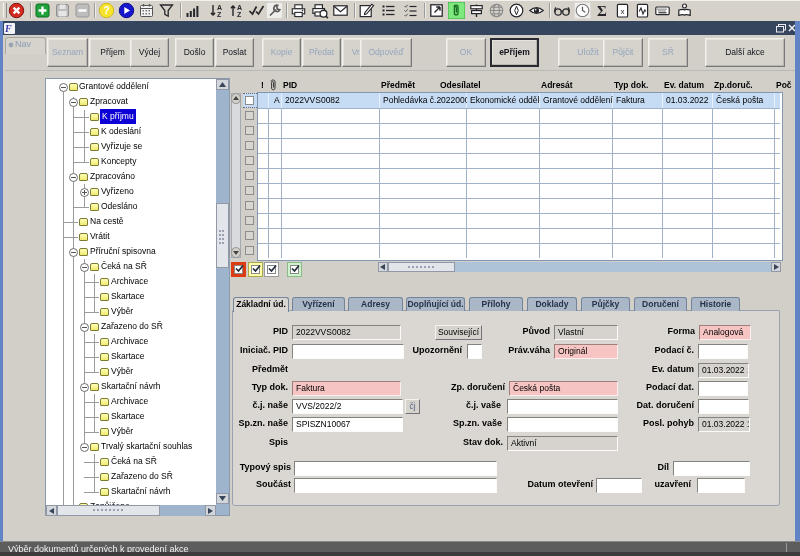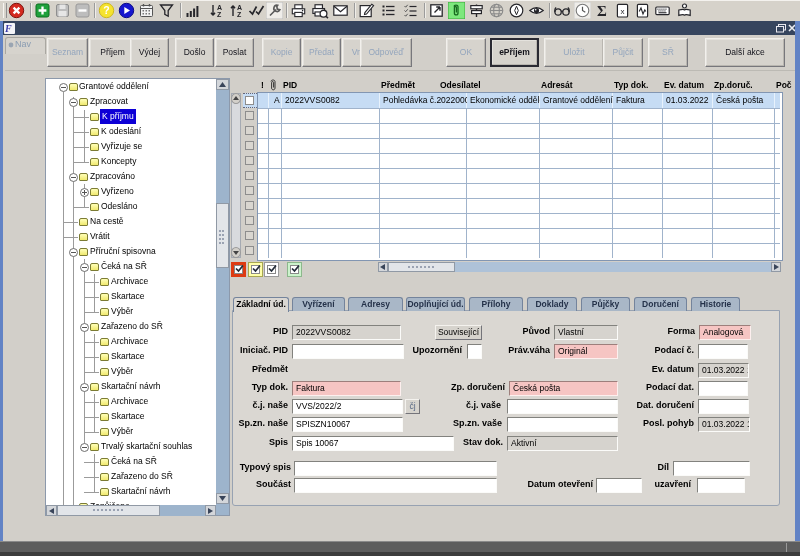--- a/index.html
+++ b/index.html
@@ -246,21 +246,21 @@
 <div class="tbtn" style="left:89px;width:47px">Příjem</div>
 <div class="tbtn" style="left:130px;width:39px">Výdej</div>
 <div class="tbtn" style="left:175px;width:39px">Došlo</div>
 <div class="tbtn" style="left:215px;width:39px">Poslat</div>
 <div class="tbtn dis" style="left:262px;width:39px">Kopie</div>
 <div class="tbtn dis" style="left:302px;width:39px">Předat</div>
 <div class="tbtn dis" style="left:342px;width:39px">Vrátit</div>
 <div class="tbtn dis" style="left:360px;width:52px">Odpověď</div>
 <div class="tbtn dis" style="left:446px;width:40px">OK</div>
 <div class="tbtn" style="left:490px;width:49px;border:2px solid #2a2a33;line-height:25px;font-weight:bold">ePříjem</div>
-<div class="tbtn dis" style="left:544px;width:60px">Uložit</div>
+<div class="tbtn dis" style="left:558px;width:60px">Uložit</div>
 <div class="tbtn dis" style="left:603px;width:40px">Půjčit</div>
 <div class="tbtn dis" style="left:648px;width:40px">SŘ</div>
 <div class="tbtn" style="left:705px;width:80px">Další akce</div>
 </div>
 <div class="abs" style="left:5px;top:70px;width:790px;height:1px;background:#bcbab4"></div>
 
 <div class="abs" style="left:5px;top:37px;width:39px;height:16px;background:#d6d3cd;border:1px solid #a9a7a1;border-bottom:none;border-radius:3px 3px 0 0"></div>
 <div class="abs" style="left:15px;top:39px;font:9px 'Liberation Sans',sans-serif;color:#8a9cb2">Nav</div>
 <svg class="abs" style="left:8px;top:42px" width="6" height="6" viewBox="0 0 6 6">
       <circle cx="3" cy="3" r="2.4" fill="#9aa5b2"></circle>
@@ -538,25 +538,25 @@
 <div class="inp gy" style="left:698px;top:363px;width:51px">01.03.2022 1</div>
 <div class="inp pk" style="left:292px;top:381px;width:109px">Faktura</div>
 <div class="inp pk" style="left:509px;top:381px;width:109px">Česká pošta</div>
 <div class="inp" style="left:698px;top:381px;width:50px"></div>
 <div class="inp" style="left:292px;top:399px;width:111px">VVS/2022/2</div>
 <div class="inp" style="left:507px;top:399px;width:111px"></div>
 <div class="inp" style="left:698px;top:399px;width:51px"></div>
 <div class="inp" style="left:292px;top:417px;width:111px">SPISZN10067</div>
 <div class="inp" style="left:507px;top:417px;width:111px"></div>
 <div class="inp gy" style="left:698px;top:417px;width:52px">01.03.2022 1</div>
-<div class="inp" style="left:292px;top:436px;width:162px">Spis 10067</div>
 <div class="inp gy" style="left:507px;top:436px;width:111px">Aktivní</div>
 <div class="inp" style="left:294px;top:461px;width:203px"></div>
 <div class="inp" style="left:673px;top:461px;width:77px"></div>
 <div class="inp" style="left:294px;top:478px;width:203px"></div>
 <div class="inp" style="left:596px;top:478px;width:46px"></div>
 <div class="inp" style="left:697px;top:478px;width:48px"></div>
 <div class="pbtn" style="left:435px;top:325px;width:47px;height:15px;line-height:13px">Související</div>
 <div class="pbtn" style="left:405px;top:399px;width:15px;height:15px;line-height:13px;color:#5a6a85">čj</div>
 
 <div class="abs" style="left:0;top:541px;width:800px;height:15px;background:#5d5d5d;border-top:1px solid #8a8a8a"></div>
+<div class="abs" style="left:8px;top:542px;font:9px 'Liberation Sans',sans-serif;color:#f2f2f2;line-height:14px;white-space:nowrap">Výběr dokumentů určených k provedení akce</div>
 <div class="abs" style="left:786px;top:543px;width:1px;height:11px;background:#9a9a9a"></div>
 <div class="abs" style="left:0;top:552px;width:800px;height:4px;background:#3c3c3c"></div>
 </div>
 </body></html>

